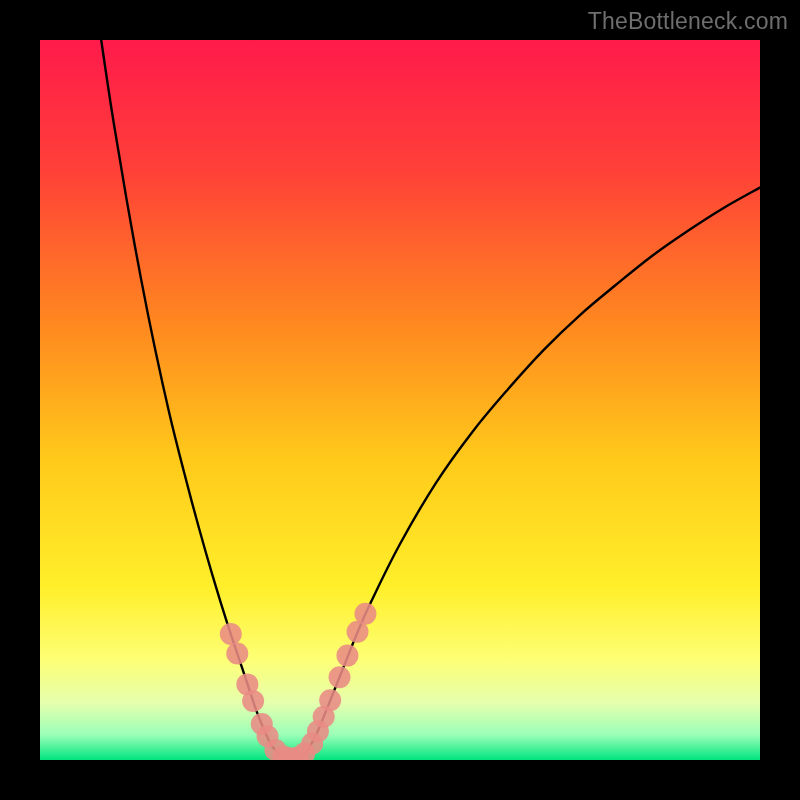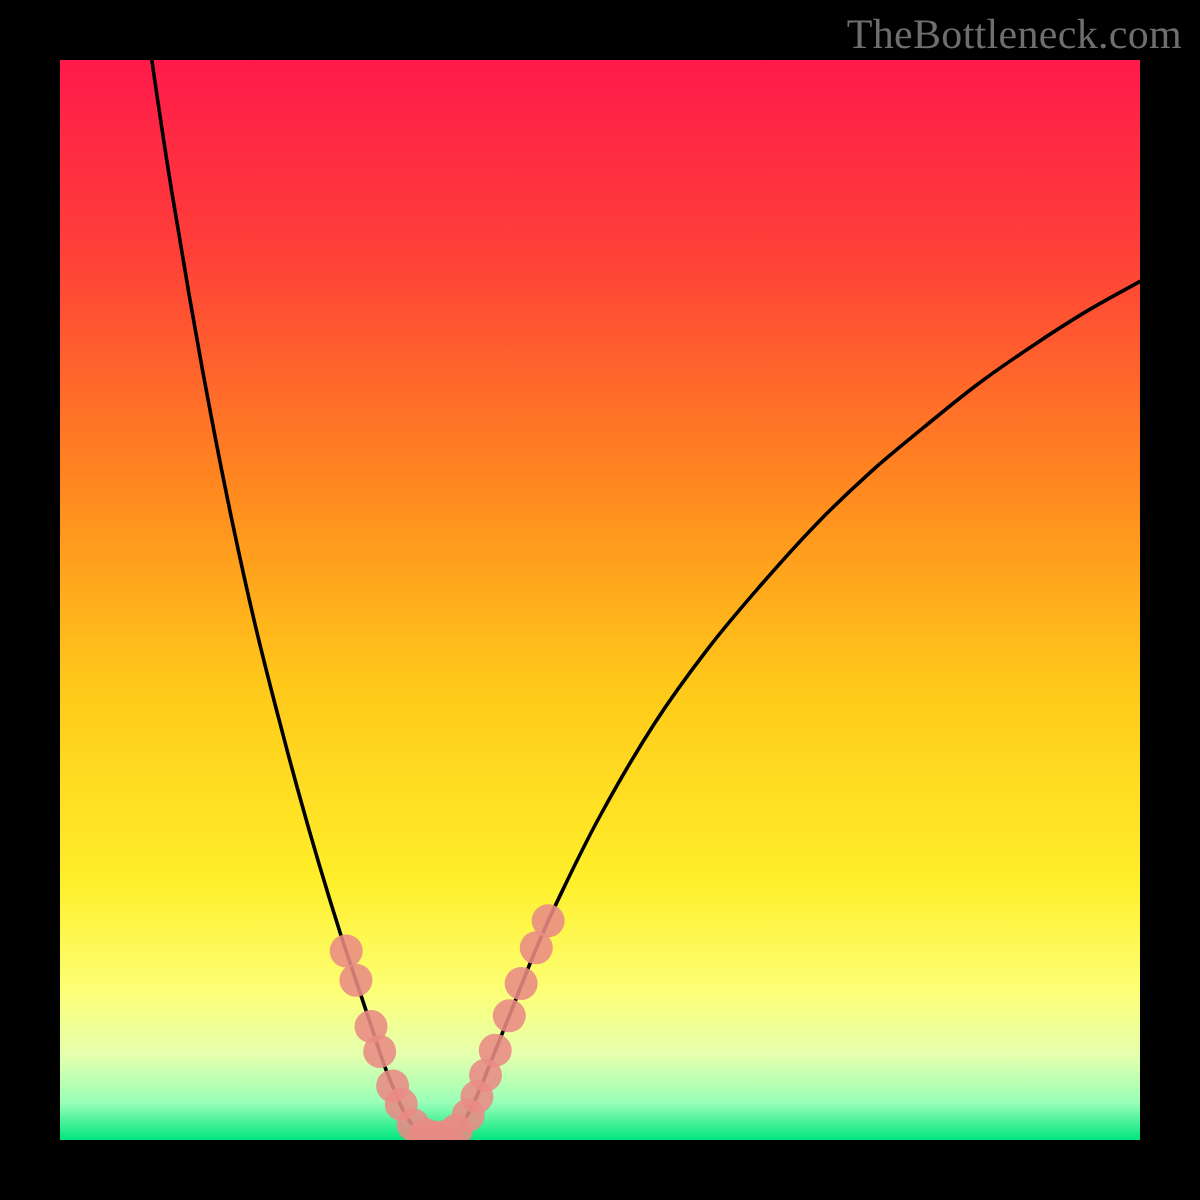--- a/index.html
+++ b/index.html
@@ -14,22 +14,22 @@
     position: absolute;
     left: 40px;
     top: 40px;
     width: 720px;
     height: 720px;
   }
   .watermark {
     position: absolute;
     top: 8px;
     right: 12px;
-    font-family: Liberation Serif, serif;
-    font-size: 28px;
+    font-family: Liberation Sans, sans-serif;
+    font-size: 23px;
     color: #6e6e6e;
     font-weight: 500;
     letter-spacing: 0.2px;
   }
   svg { display: block; }
 </style>
 </head>
 <body>
 
 <div class="frame">

